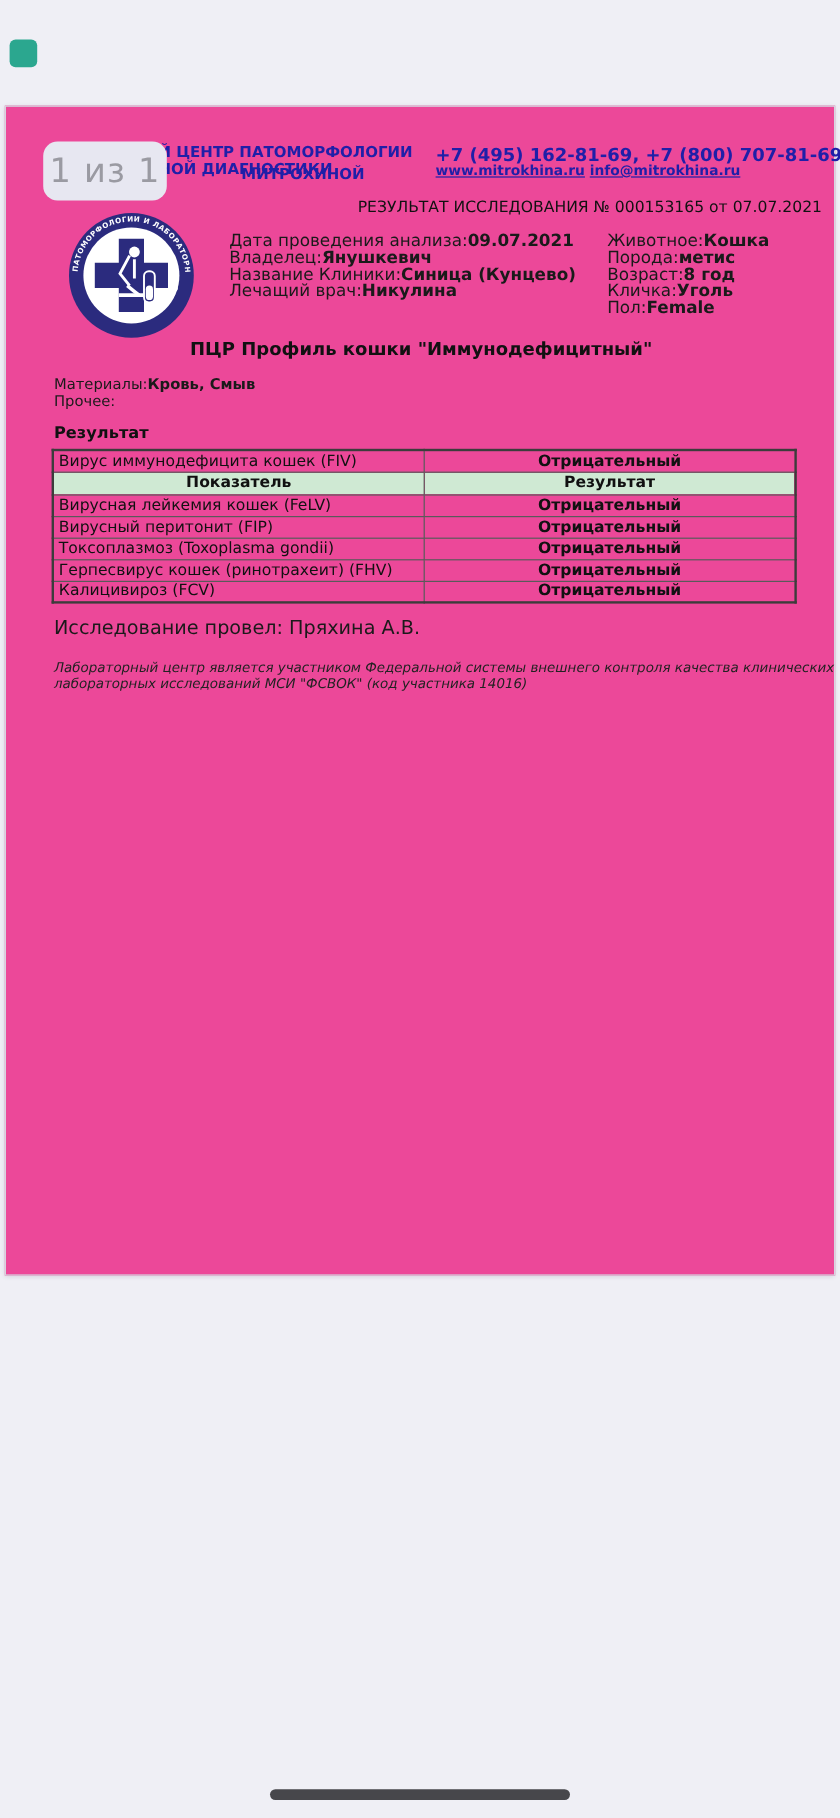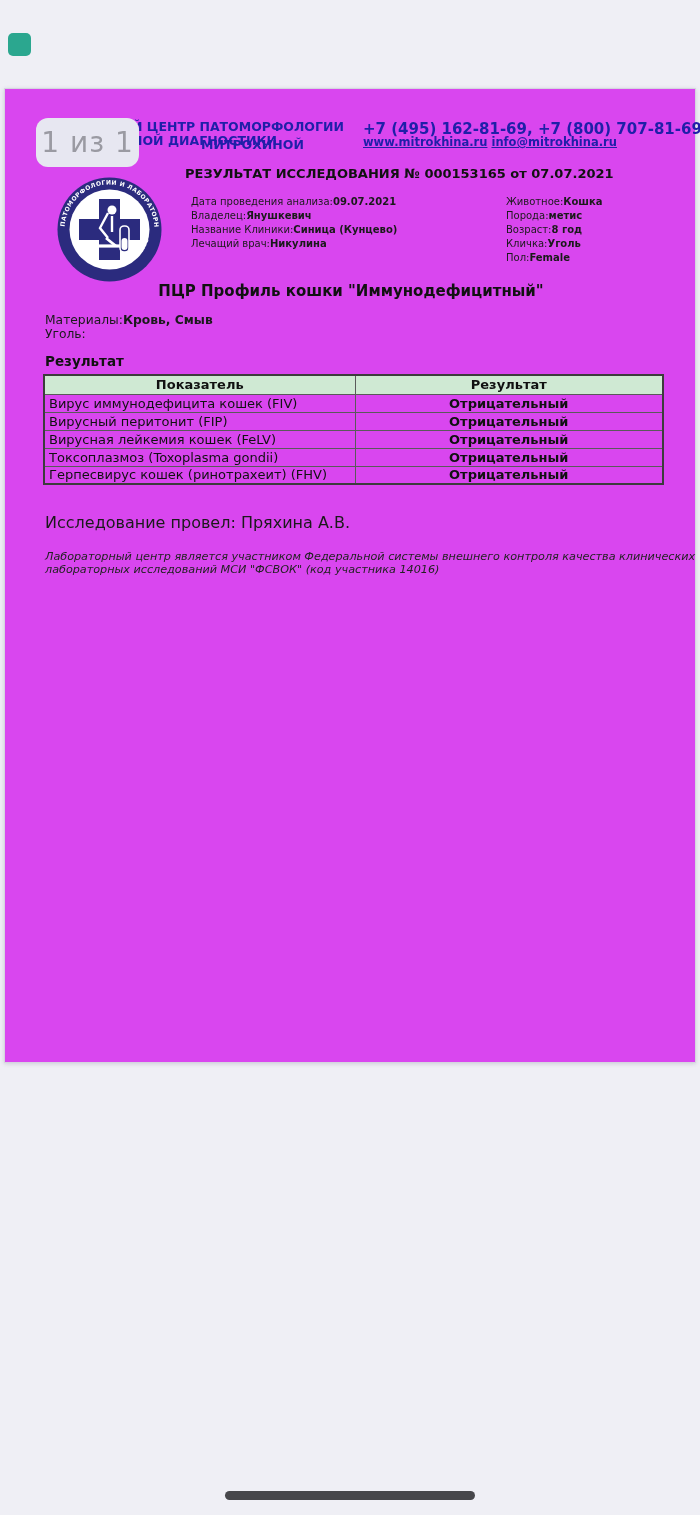--- a/index.html
+++ b/index.html
@@ -11,46 +11,46 @@
     overflow: hidden;
   }
   .app-accent-square {
     position: absolute; left: 8px; top: 33px;
     width: 23px; height: 23px; border-radius: 5px;
     background: #2ba78f;
   }
   .page {
     position: absolute; left: 4px; top: 88px;
     width: 692px; height: 975px;
-    background: #d946ef;
+    background: #ec4899;
     border: 1px solid #d5d5df;
     box-shadow: 0 1px 4px rgba(60,60,90,0.18);
   }
   .page-badge {
     position: absolute; left: 31px; top: 29px;
     width: 103px; height: 49px;
     background: #e7e7f1; border-radius: 12px;
     display: flex; align-items: center; justify-content: center;
     font-size: 28px; color: #9a9aa2; letter-spacing: 1px;
     z-index: 5;
   }
   .org-line { position: absolute; font-weight: bold; font-size: 12.5px; color: #1f1fa8; white-space: nowrap; }
   .org-line-1 { left: 127px; top: 30px; }
   .org-line-2 { left: 127px; top: 44px; }
   .org-line-3 { left: 152px; top: 48px; margin-left: 44px; }
   .phones { position: absolute; left: 358px; top: 31px; font-weight: bold; font-size: 15px; color: #1f1fa8; white-space: nowrap; text-align: right; }
   .links  { position: absolute; left: 358px; top: 46px; font-weight: bold; font-size: 11.5px; white-space: nowrap; }
   .links a { color: #1f1fa8; text-decoration: underline; }
   .result-header {
     position: absolute; left: 180px; top: 77px; width: 500px;
-    text-align: left; font-weight: bold; font-size: 13px; color: #111;
+    text-align: right; font-weight: normal; font-size: 13px; color: #111;
     white-space: nowrap;
   }
   .logo { position: absolute; left: 51px; top: 87px; width: 107px; height: 107px; }
-  .info-col { position: absolute; font-size: 10px; color: #1a1a1a; line-height: 13.9px; white-space: nowrap; }
+  .info-col { position: absolute; font-size: 14px; color: #1a1a1a; line-height: 13.9px; white-space: nowrap; }
   .info-left  { left: 186px; top: 106px; }
   .info-right { left: 501px; top: 106px; }
   .info-col b { font-weight: bold; }
   .profile-title {
     position: absolute; left: 0; top: 193px; width: 692px;
     text-align: center; font-weight: bold; font-size: 15px; color: #111;
   }
   .materials { position: absolute; left: 40px; top: 225px; font-size: 12.3px; line-height: 13.9px; color: #1a1a1a; }
   .result-label { position: absolute; left: 40px; top: 264px; font-weight: bold; font-size: 13.5px; color: #111; }
   table.results {
@@ -136,49 +136,53 @@
     <div><span>Порода:</span><b>метис</b></div>
     <div><span>Возраст:</span><b>8 год</b></div>
     <div><span>Кличка:</span><b>Уголь</b></div>
     <div><span>Пол:</span><b>Female</b></div>
   </div>
 
   <div class="profile-title">ПЦР Профиль кошки "Иммунодефицитный"</div>
 
   <div class="materials">
     <div><span>Материалы:</span><b>Кровь, Смыв</b></div>
-    <div>Уголь:</div>
+    <div>Прочее:</div>
   </div>
 
   <div class="result-label">Результат</div>
 
   <table class="results">
     <tbody>
         <tr>
+      <td class="cell-indicator">Вирус иммунодефицита кошек (FIV)</td>
+      <td class="cell-result">Отрицательный</td>
+    </tr>
+    <tr>
       <th style="width:311px">Показатель</th>
       <th>Результат</th>
     </tr>
     <tr>
-      <td class="cell-indicator">Вирус иммунодефицита кошек (FIV)</td>
+      <td class="cell-indicator">Вирусная лейкемия кошек (FeLV)</td>
       <td class="cell-result">Отрицательный</td>
     </tr>
     <tr>
       <td class="cell-indicator">Вирусный перитонит (FIP)</td>
-      <td class="cell-result">Отрицательный</td>
-    </tr>
-    <tr>
-      <td class="cell-indicator">Вирусная лейкемия кошек (FeLV)</td>
       <td class="cell-result">Отрицательный</td>
     </tr>
     <tr>
       <td class="cell-indicator">Токсоплазмоз (Toxoplasma gondii)</td>
       <td class="cell-result">Отрицательный</td>
     </tr>
     <tr>
       <td class="cell-indicator">Герпесвирус кошек (ринотрахеит) (FHV)</td>
+      <td class="cell-result">Отрицательный</td>
+    </tr>
+    <tr>
+      <td class="cell-indicator">Калицивироз (FCV)</td>
       <td class="cell-result">Отрицательный</td>
     </tr>
   </tbody>
     </table>
 
   <div class="performed-by">Исследование провел: Пряхина А.В.</div>
 
   <div class="accreditation">
     <div>Лабораторный центр является участником Федеральной системы внешнего контроля качества клинических</div>
     <div>лабораторных исследований МСИ "ФСВОК" (код участника 14016)</div>

